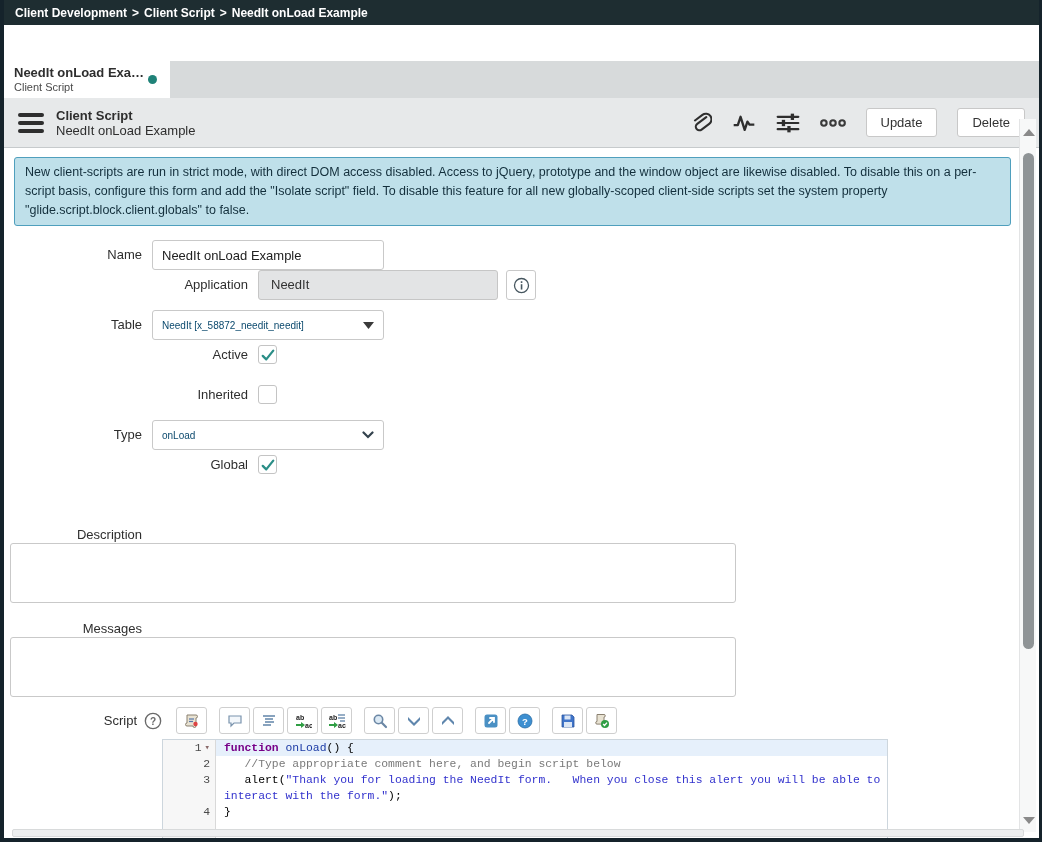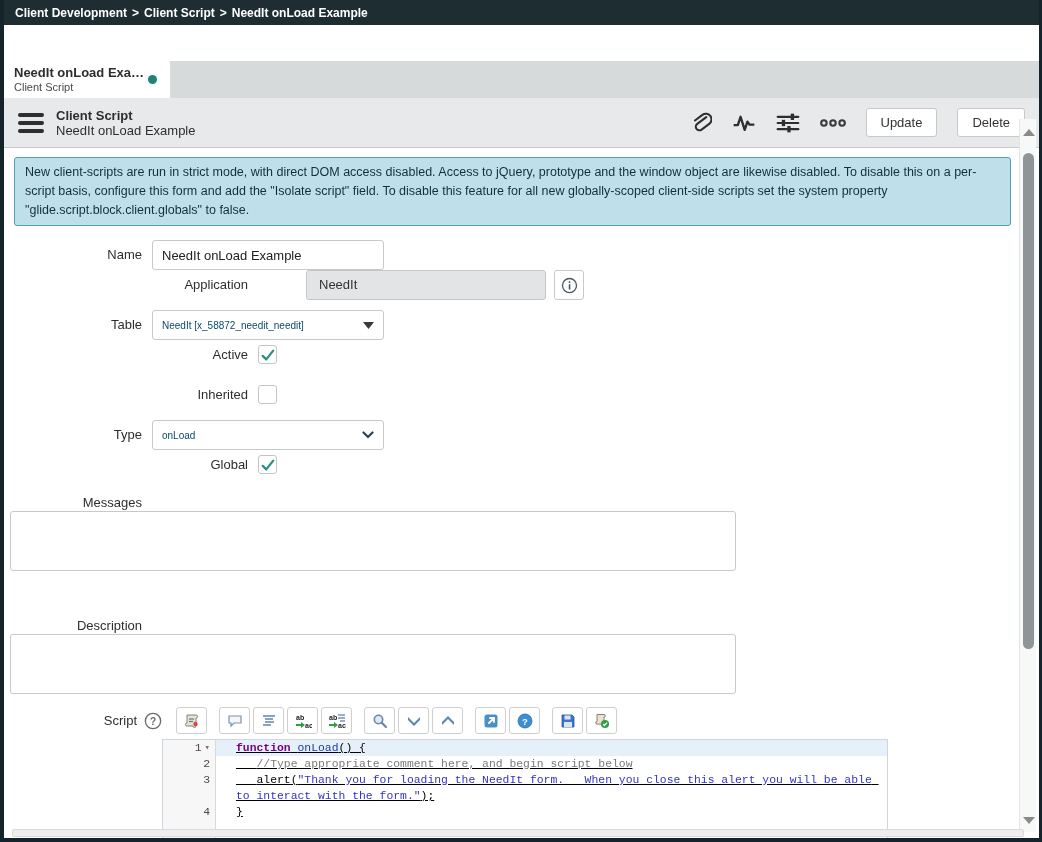--- a/index.html
+++ b/index.html
@@ -37,21 +37,21 @@
   .cell-l { display:flex; width:384px; flex-shrink:0; }
   .cell-r { display:flex; flex:1; }
   .lab { width:142px; flex-shrink:0; text-align:right; padding-right:10px; font-size:13px; color:#2e2e2e; line-height:30px; }
   .cell-r .lab { width:248px; }
   .finput { width:232px; height:30px; border:1px solid #c9c9c9; border-radius:3px; padding:0 9px;
             font-size:13px; color:#222; font-family:inherit; background:#fff; }
   .fselect { width:232px; height:30px; border:1px solid #c9c9c9; border-radius:3px; padding:0 9px;
              font-size:10px; color:#0c4a6e; background:#fff; display:flex; align-items:center; cursor:pointer; }
   .fselect .val { flex:1; }
   .readonly { width:240px; height:30px; background:#e3e4e5; border:1px solid #c6c6c6; border-radius:3px;
-              padding:0 12px; font-size:13px; color:#333; line-height:28px;margin-left:48px; }
+              padding:0 12px; font-size:13px; color:#333; line-height:28px; }
   .infobtn { width:30px; height:30px; margin-left:8px; background:#fff; border:1px solid #c9c9c9; border-radius:3px;
              cursor:pointer; display:flex; align-items:center; justify-content:center; }
   .checkbox { width:19px; height:19px; margin-top:5px; background:#fff; border:1px solid #c4c4c4; border-radius:3px;
               display:flex; align-items:center; justify-content:center; cursor:pointer; }
   .checkbox svg { display:none; }
   .checkbox.checked svg { display:block; }
   .tarea { width:726px; height:60px; border:1px solid #c9c9c9; border-radius:3px; padding:6px 8px;
            font-size:13px; font-family:inherit; color:#222; resize:none; }
   .lab-top { line-height:16px; padding-top:5px; }
   
@@ -65,21 +65,21 @@
   
   .editor-row { display:flex; margin-top:5px; }
   .editor-spacer { width:152px; flex-shrink:0; }
   .cm-editor { position:relative; width:726px; height:160px; border:1px solid #cdd6dd; background:#fff;
                font-family:"Liberation Mono","DejaVu Sans Mono",monospace; font-size:11.4px; line-height:16px; overflow:hidden; }
   .cm-gutter-bg { position:absolute; left:0; top:0; width:53px; height:100%; background:#f7f7f7; border-right:1px solid #d9d9d9; }
   .cm-row { position:relative; display:flex; }
   .cm-gutter-cell { width:53px; flex-shrink:0; display:flex; justify-content:flex-end; align-items:flex-start; gap:3px;
                     padding-right:6px; color:#4a4a4a; }
   .cm-fold { font-size:9px; color:#8a6a6a; line-height:16px; }
-  .cm-code { flex:1; white-space:pre-wrap; word-break:break-word; color:#000; padding-left:20px;text-decoration:underline; }
+  .cm-code { flex:1; white-space:pre-wrap; word-break:break-word; color:#000; padding-left:8px; }
   .cm-active .cm-code { background:#e6f0fb; }
   .tok-keyword { color:#770088; font-weight:bold; }
   .tok-def { color:#1b3aa5; }
   .tok-comment { color:#7a7a7a; }
   .tok-string { color:#3232cd; }
   .tok-plain { color:#000; }
   
   .isolate-row { display:flex; margin-top:27px; }
   .footer { display:flex; gap:8px; margin-top:23px; margin-left:10px; }
   
@@ -218,27 +218,27 @@
       <div class="cell-r">
         <label class="lab">Global</label>
         <span class="checkbox checked">
           <svg width="14" height="14" viewBox="0 0 16 16" fill="none" stroke="#2b8e87" stroke-width="2.6" stroke-linecap="round" stroke-linejoin="round">
               <polyline points="2,9 6,13 14,3"></polyline>
             </svg>
         </span>
       </div>
     </div>
 
+    <div class="frow" style="margin-top:42px; margin-bottom:13px;">
+      <label class="lab lab-top">Description</label>
+      <textarea class="tarea" style=""></textarea>
+    </div>
+
     <div class="frow" style="margin-bottom:10px;">
       <label class="lab lab-top">Messages</label>
-      <textarea class="tarea" style=""></textarea>
-    </div>
-
-    <div class="frow" style="margin-top:42px; margin-bottom:13px;">
-      <label class="lab lab-top">Description</label>
       <textarea class="tarea" style=""></textarea>
     </div>
 
     <div class="script-row">
       <div class="script-lab">
         <span>Script</span>
         <svg width="18" height="18" viewBox="0 0 16 16" fill="none">
           <circle cx="8" cy="8" r="6.8" stroke="#6a6a6a" stroke-width="1.2"></circle>
           <text x="8" y="11.3" text-anchor="middle" font-size="9" font-weight="bold" fill="#6a6a6a" font-family="Liberation Sans,sans-serif">?</text>
         </svg>

